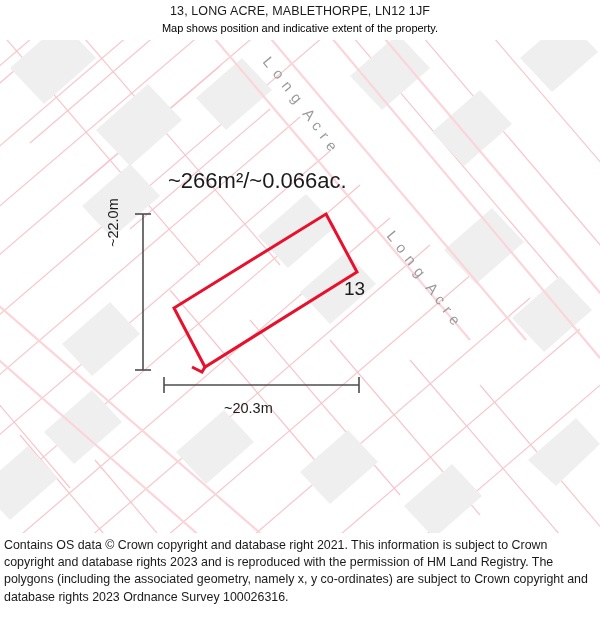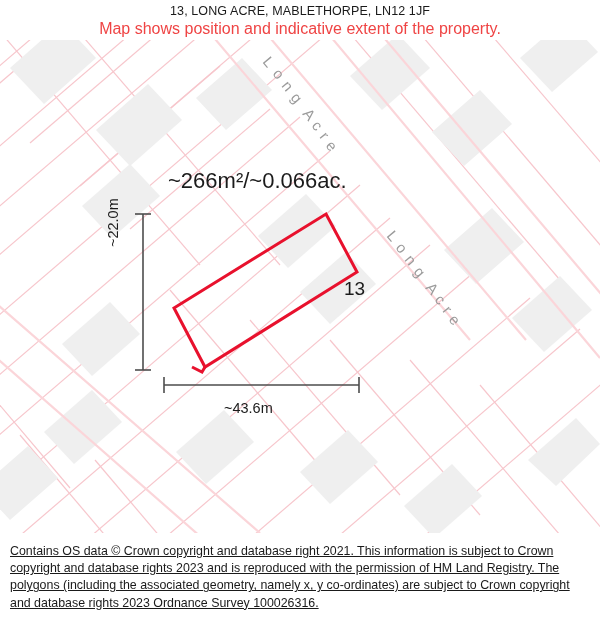--- a/index.html
+++ b/index.html
@@ -28,24 +28,24 @@
     text-align: center;
     color: #1a1a1a;
   }
   .header .title {
     font-size: 12.5px;
     line-height: 15px;
     padding-top: 4px;
     letter-spacing: 0.1px;
   }
   .header .subtitle {
-    font-size: 16px;
+    font-size: 11px;
     line-height: 15px;
     padding-top: 2px;
-    color: #ef4444;
+    color: #000000;
   }
   
   .map {
     position: absolute;
     top: 40px;
     left: 0;
     width: 600px;
     height: 493px;
     background: #ffffff;
     overflow: hidden;
@@ -95,25 +95,24 @@
     position: absolute;
     left: 0;
     top: 533px;
     width: 600px;
     height: 92px;
     background: #ffffff;
     padding: 4px 4px 0 4px;
     box-sizing: border-box;
   }
   .footer p {
-    margin: 6px;
+    margin: 0;
     font-size: 12.4px;
     line-height: 17.2px;
     color: #1a1a1a;
-    text-decoration: underline;
   }
 </style>
 </head>
 <body>
 
 <div class="page">
 
   <div class="header">
     <div class="title">13, LONG ACRE, MABLETHORPE, LN12 1JF</div>
     <div class="subtitle">Map shows position and indicative extent of the property.</div>
@@ -227,21 +226,21 @@
         <line x1="135" y1="330" x2="151" y2="330"></line>
 
         <line x1="164" y1="345" x2="359" y2="345"></line>
         <line x1="164" y1="337" x2="164" y2="353"></line>
         <line x1="359" y1="337" x2="359" y2="353"></line>
       </g>
     </svg>
 
     <div class="map-label area-label">~266m²/~0.066ac.</div>
     <div class="map-label house-number">13</div>
-    <div class="map-label dim-horizontal">~43.6m</div>
+    <div class="map-label dim-horizontal">~20.3m</div>
     <div class="map-label dim-vertical">~22.0m</div>
   </div>
 
   <div class="footer">
     <p>Contains OS data © Crown copyright and database right 2021. This information is subject to Crown copyright and database rights 2023 and is reproduced with the permission of HM Land Registry. The polygons (including the associated geometry, namely x, y co-ordinates) are subject to Crown copyright and database rights 2023 Ordnance Survey 100026316.</p>
   </div>
 
 </div>
 
 </body></html>

